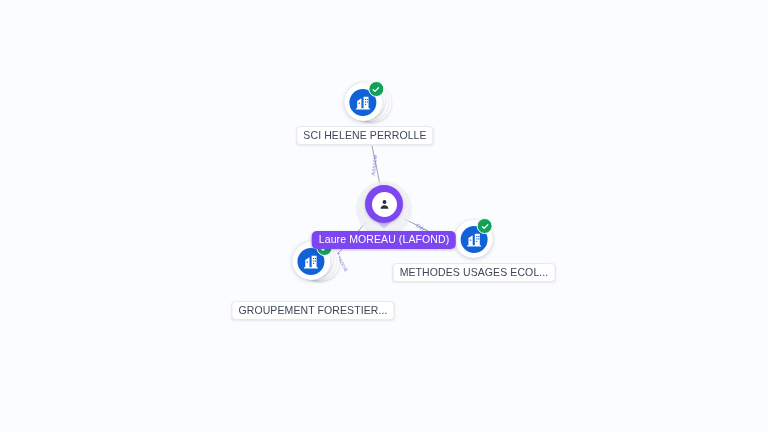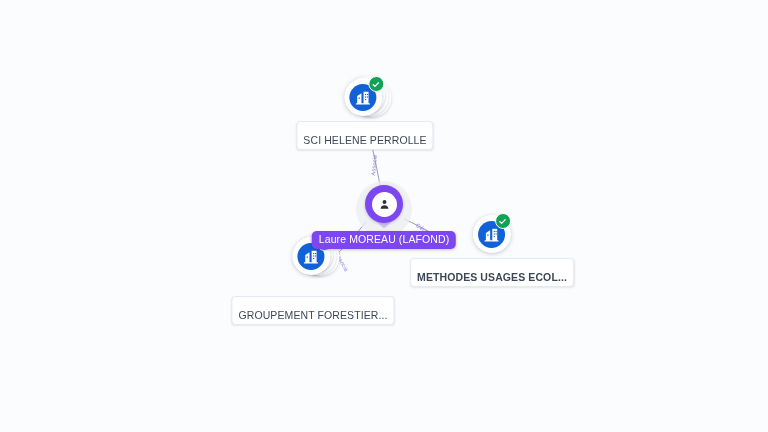--- a/index.html
+++ b/index.html
@@ -98,21 +98,21 @@
     z-index: 4;
   }
   .check-badge svg { display: block; }
 
   
   .org-label {
     margin-top: 3px;
     background: #ffffff;
     border: 1px solid #e6e9f0;
     border-radius: 4px;
-    padding: 12px 6px 3px 6px;
+    padding: 2px 6px 3px 6px;
     font-size: 10.5px;
     line-height: 12px;
     color: #3d4758;
     white-space: nowrap;
     letter-spacing: 0.1px;
     box-shadow: 0 1px 2px rgba(40,50,80,0.10);
   }
 
   
   .person-halo {
@@ -240,21 +240,21 @@
       </div>
       <div class="check-badge">
         <svg width="9" height="9" viewBox="0 0 24 24" fill="none">
           <path d="M5 12.5l4.5 4.5L19 7.5" stroke="#ffffff" stroke-width="3.4" stroke-linecap="round" stroke-linejoin="round"></path>
         </svg>
       </div>
     </div>
     <div class="org-label">SCI HELENE PERROLLE</div>
   </div>
 
-  <div class="node" style="left:492px; top:250px;font-weight:bold;">
+  <div class="node" style="left:474px; top:250px;">
     <div class="org-badge-wrap" style="width:38px;">
       <div class="org-disc" style="left:0; top:2px;">
         <div class="org-inner">
           <svg width="17" height="17" viewBox="0 0 24 24" fill="none">
             <path d="M3 21h18" stroke="#ffffff" stroke-width="2" stroke-linecap="round"></path>
             <path d="M4 21V10l6-4v15" fill="#ffffff"></path>
             <path d="M13 21V4h7v17" fill="#ffffff"></path>
             <rect x="15" y="7" width="1.6" height="1.6" fill="#1062d6"></rect>
             <rect x="17.6" y="7" width="1.6" height="1.6" fill="#1062d6"></rect>
             <rect x="15" y="10.5" width="1.6" height="1.6" fill="#1062d6"></rect>

